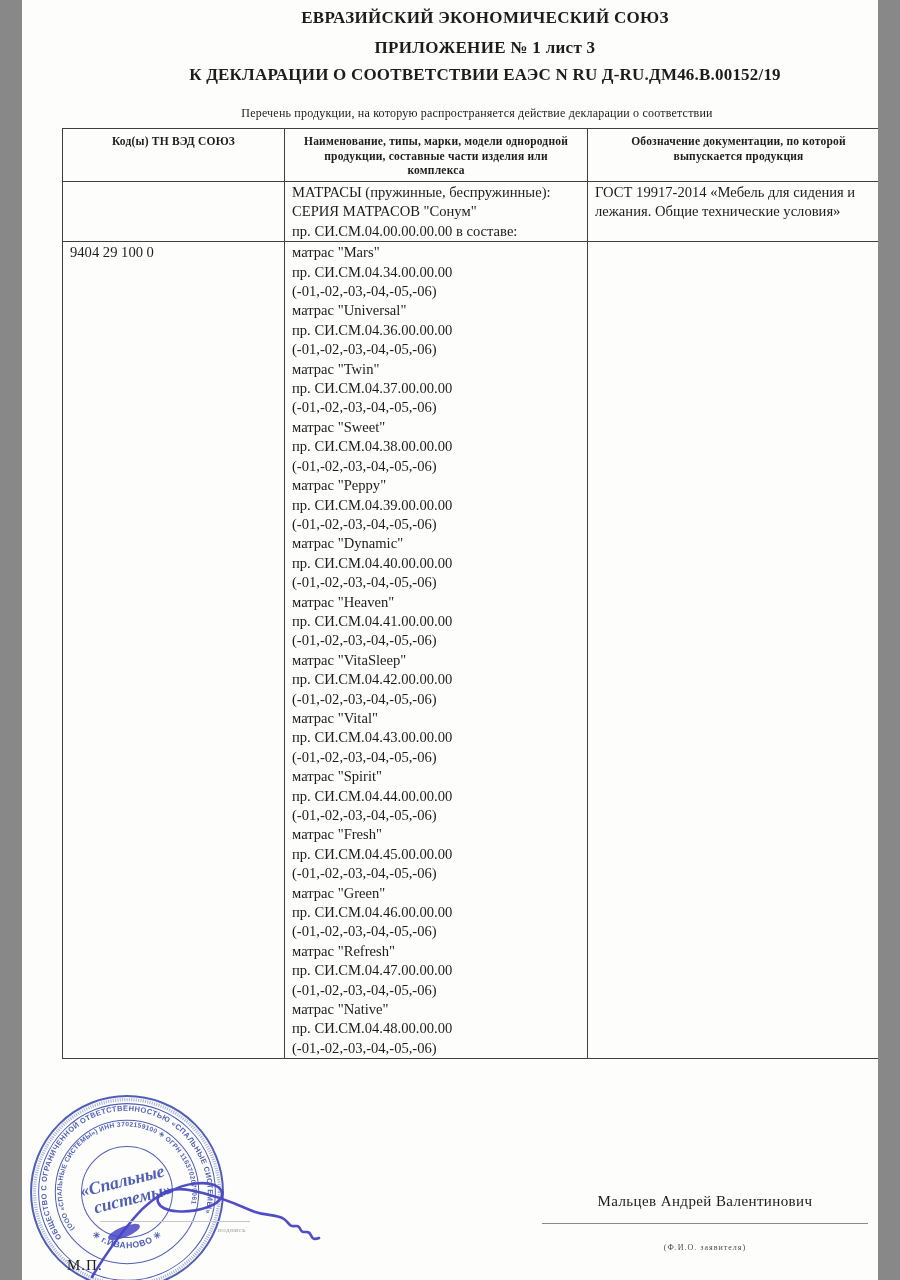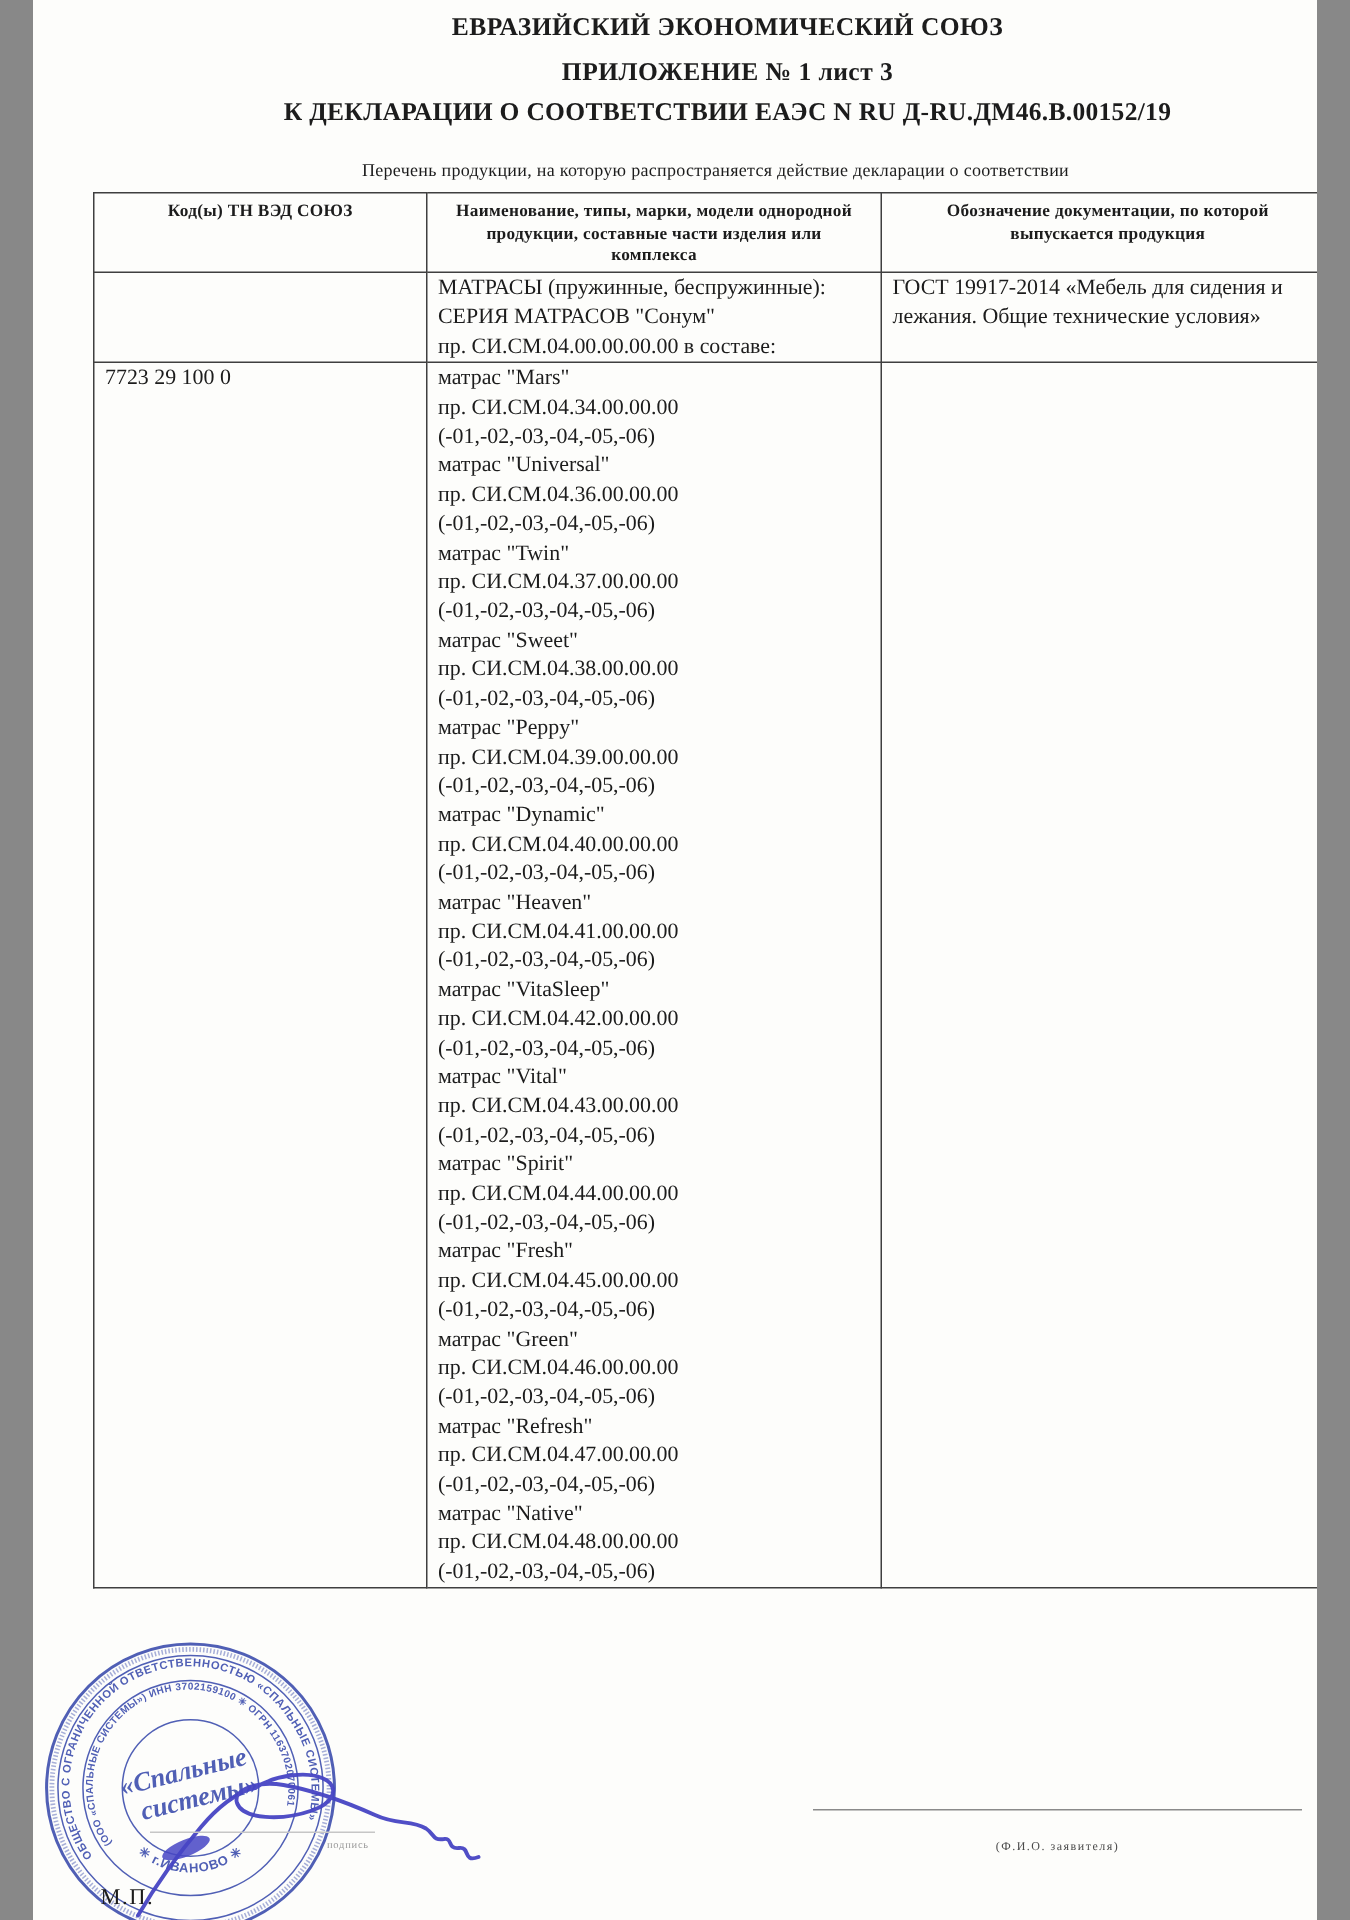--- a/index.html
+++ b/index.html
@@ -78,21 +78,21 @@
     <tbody>
       <tr style="height:59px">
         <td class="code"></td>
         <td>МАТРАСЫ (пружинные, беспружинные):
 СЕРИЯ МАТРАСОВ "Сонум"
 пр. СИ.СМ.04.00.00.00.00 в составе:</td>
         <td>ГОСТ 19917-2014 «Мебель для сидения и
 лежания. Общие технические условия»</td>
       </tr>
       <tr style="height:817px">
-        <td class="code">7723 29 100 0</td>
+        <td class="code">9404 29 100 0</td>
         <td>матрас "Mars"
 пр. СИ.СМ.04.34.00.00.00
 (-01,-02,-03,-04,-05,-06)
 матрас "Universal"
 пр. СИ.СМ.04.36.00.00.00
 (-01,-02,-03,-04,-05,-06)
 матрас "Twin"
 пр. СИ.СМ.04.37.00.00.00
 (-01,-02,-03,-04,-05,-06)
 матрас "Sweet"
@@ -174,17 +174,18 @@
                C 268 143, 266 147, 274 146 C 280 145, 276 153, 284 152
                C 292 151, 286 162, 297 158"></path>
     </g>
     <ellipse cx="102" cy="152" rx="17" ry="5.5" transform="rotate(-22 102 152)" fill="#4745c4" opacity=".85"></ellipse>
   </svg>
 
   <div class="sig-line"></div>
   <div class="sig-caption">подпись</div>
 
   <div class="applicant">
+    <div class="applicant-name">Мальцев Андрей Валентинович</div>
     <div class="applicant-line"></div>
     <div class="applicant-caption">(Ф.И.О.  заявителя)</div>
   </div>
 
 </div>
 
 </body></html>

